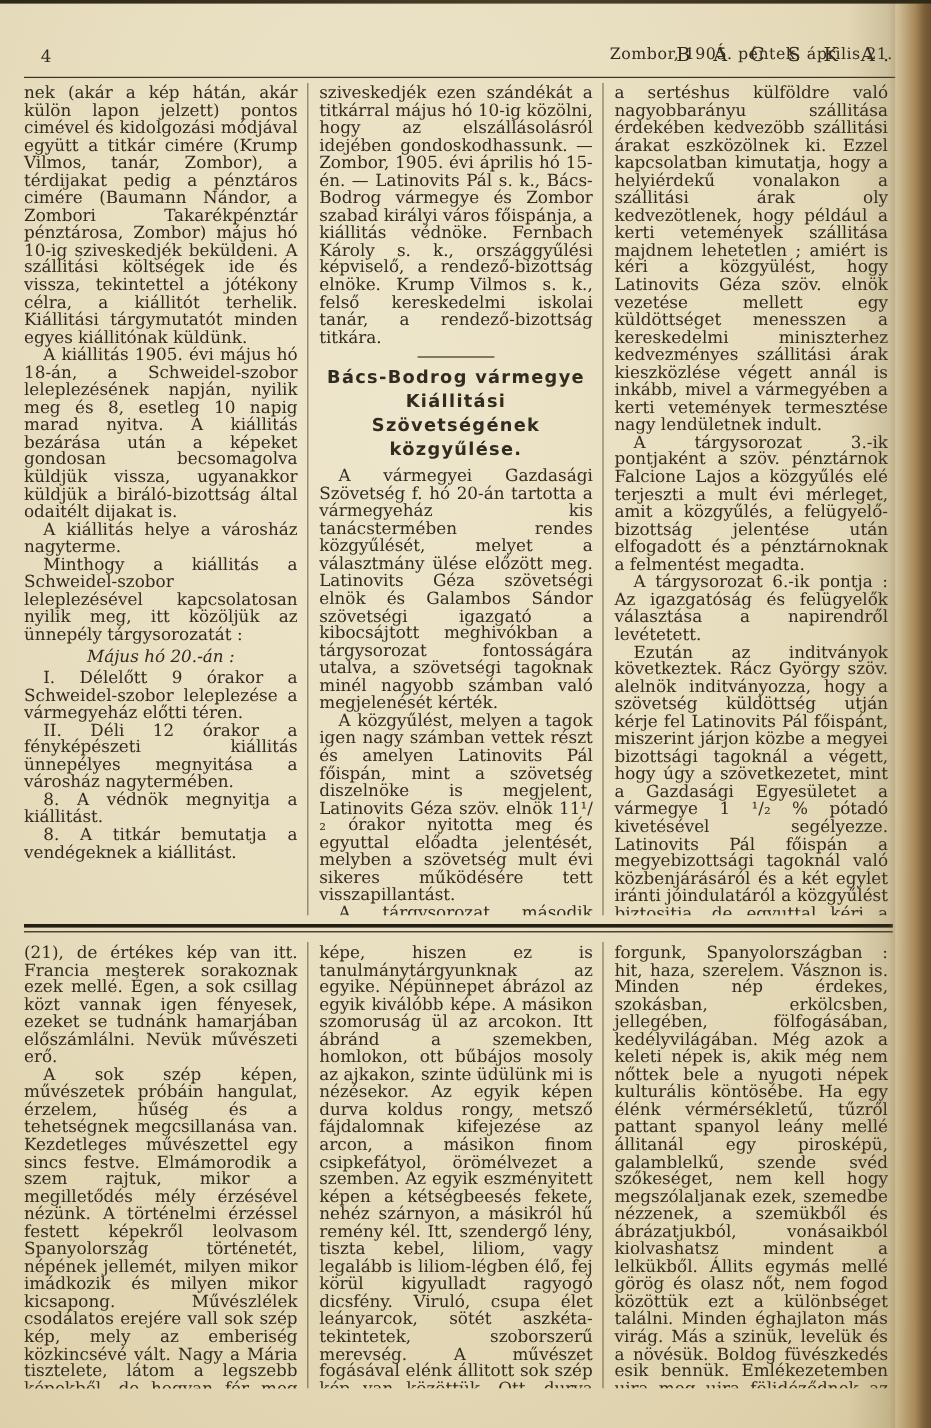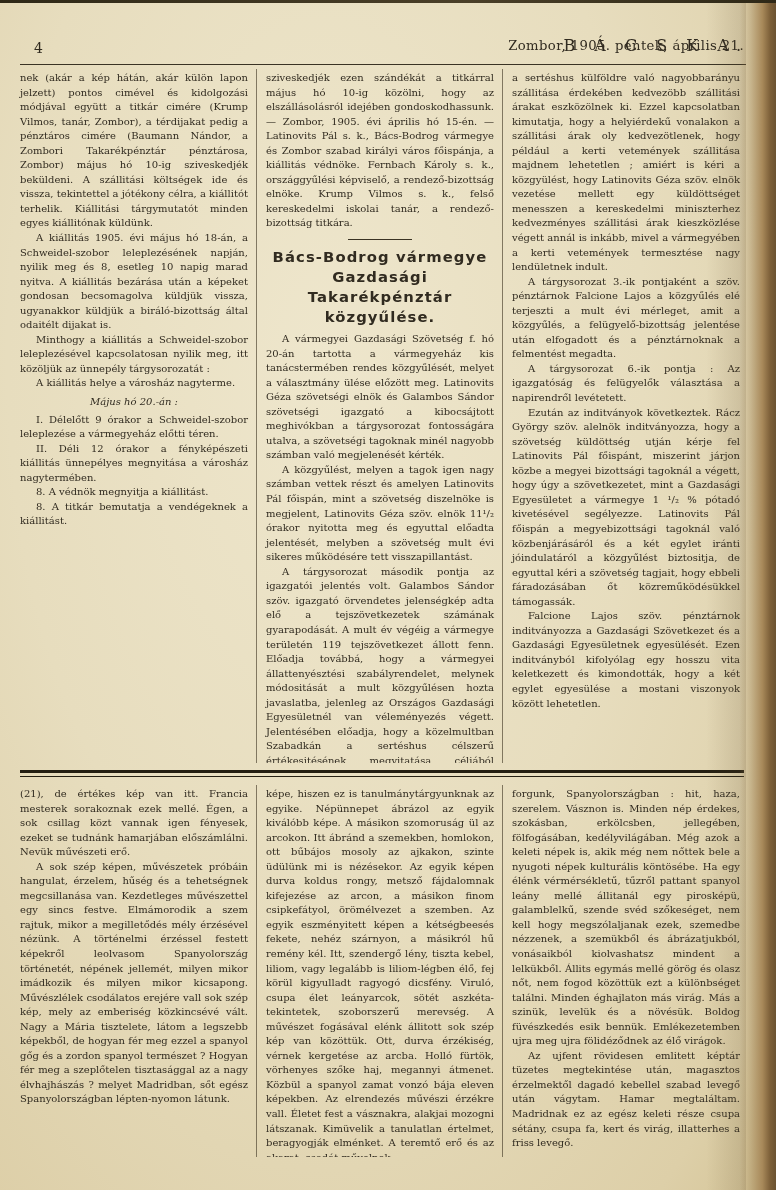--- a/index.html
+++ b/index.html
@@ -17,21 +17,21 @@
   header{position:relative;height:26px;margin-top:36px;font-size:13.5px;}
   .page-number{position:absolute;left:16px;top:4px;font-size:14px;}
   .masthead{position:absolute;left:0;right:0;top:0;text-align:right;font-size:16px;letter-spacing:7px;}
   .dateline{position:absolute;right:4px;top:2px;font-size:13.2px;letter-spacing:.4px;}
   .header-rule{height:0;border-top:1.6px solid #3a3324;margin:2px 2px 0 2px;}
   .cols{display:flex;align-items:stretch;margin-top:4px;}
   .cols.top{height:694px;overflow:hidden;}
   .cols.bottom{height:372px;overflow:hidden;justify-content:center;}
   .col{flex:1 1 0;padding:2px 8px 0 9px;overflow:hidden;border-left:1px solid rgba(58,48,30,.6);}
   .col:first-child{border-left:none;padding-left:2px;}
-  .col p{margin:0;font-size:10px;line-height:14.55px;text-align:justify;text-indent:16px;
+  .col p{margin:0;font-size:14px;line-height:14.55px;text-align:justify;text-indent:16px;
     overflow-wrap:break-word;hyphens:auto;-webkit-hyphens:auto;}
   .col p.noindent{text-indent:0;}
   .col p.subhead{font-style:italic;text-align:center;text-indent:0;margin:4px 0 3px 0;}
   .col p.heading{font-family:"DejaVu Sans","Liberation Sans",sans-serif;font-weight:bold;
     font-size:14.8px;line-height:20px;text-align:center;text-indent:0;letter-spacing:1.1px;margin:6px 0 5px 0;}
   .pdivider{width:64px;margin:8px auto 7px auto;border-top:1px solid #3a3324;}
   .section-rule{height:3px;border-top:3.2px solid #241f12;border-bottom:1px solid #241f12;
     margin:7px 4px 8px 2px;background:transparent;}
 </style>
 </head>
@@ -43,32 +43,32 @@
       <span class="page-number">4</span>
       <span class="masthead">B Á C S K A.</span>
       <span class="dateline">Zombor, 1905. péntek, április 21.</span>
     </header>
     <div class="header-rule"></div>
 
     <section class="cols top" id="top-section">
         <div class="col">
           <p class="noindent">nek (akár a kép hátán, akár külön lapon jelzett) pontos cimével és kidolgozási módjával együtt a titkár cimére (Krump Vilmos, tanár, Zombor), a térdijakat pedig a pénztáros cimére (Baumann Nándor, a Zombori Takarékpénztár pénztárosa, Zombor) május hó 10-ig sziveskedjék beküldeni. A szállitási költségek ide és vissza, tekintettel a jótékony célra, a kiállitót terhelik. Kiállitási tárgymutatót minden egyes kiállitónak küldünk.</p>
           <p class="">A kiállitás 1905. évi május hó 18-án, a Schweidel-szobor leleplezésének napján, nyilik meg és 8, esetleg 10 napig marad nyitva. A kiállitás bezárása után a képeket gondosan becsomagolva küldjük vissza, ugyanakkor küldjük a biráló-bizottság által odaitélt dijakat is.</p>
+          <p class="">A kiállitás helye a városház nagyterme.</p>
           <p class="">Minthogy a kiállitás a Schweidel-szobor leleplezésével kapcsolatosan nyilik meg, itt közöljük az ünnepély tárgysorozatát :</p>
-          <p class="">A kiállitás helye a városház nagyterme.</p>
           <p class="subhead">Május hó 20.-án :</p>
           <p class="">I. Délelőtt 9 órakor a Schweidel-szobor leleplezése a vármegyeház előtti téren.</p>
           <p class="">II. Déli 12 órakor a fényképészeti kiállitás ünnepélyes megnyitása a városház nagytermében.</p>
           <p class="">8. A védnök megnyitja a kiállitást.</p>
           <p class="">8. A titkár bemutatja a vendégeknek a kiállitást.</p>
         </div>
         <div class="col">
           <p class="noindent">sziveskedjék ezen szándékát a titkárral május hó 10-ig közölni, hogy az elszállásolásról idejében gondoskodhassunk. — Zombor, 1905. évi április hó 15-én. — Latinovits Pál s. k., Bács-Bodrog vármegye és Zombor szabad királyi város főispánja, a kiállitás védnöke. Fernbach Károly s. k., országgyűlési képviselő, a rendező-bizottság elnöke. Krump Vilmos s. k., felső kereskedelmi iskolai tanár, a rendező-bizottság titkára.</p>
           <div class="pdivider"></div>
-          <p class="heading">Bács-Bodrog vármegye Gazdasági Takarékpénztár közgyűlése.</p>
+          <p class="heading">Bács-Bodrog vármegye Kiállitási Szövetségének közgyűlése.</p>
           <p class="">A vármegyei Gazdasági Szövetség f. hó 20-án tartotta a vármegyeház kis tanácstermében rendes közgyűlését, melyet a választmány ülése előzött meg. Latinovits Géza szövetségi elnök és Galambos Sándor szövetségi igazgató a kibocsájtott meghivókban a tárgysorozat fontosságára utalva, a szövetségi tagoknak minél nagyobb számban való megjelenését kérték.</p>
           <p class="">A közgyűlést, melyen a tagok igen nagy számban vettek részt és amelyen Latinovits Pál főispán, mint a szövetség diszelnöke is megjelent, Latinovits Géza szöv. elnök 11¹/₂ órakor nyitotta meg és egyuttal előadta jelentését, melyben a szövetség mult évi sikeres működésére tett visszapillantást.</p>
           <p class="">A tárgysorozat második pontja az igazgatói jelentés volt. Galambos Sándor szöv. igazgató örvendetes jelenségkép adta elő a tejszövetkezetek számának gyarapodását. A mult év végéig a vármegye területén 119 tejszövetkezet állott fenn. Előadja továbbá, hogy a vármegyei állattenyésztési szabályrendelet, melynek módositását a mult közgyűlésen hozta javaslatba, jelenleg az Országos Gazdasági Egyesületnél van véleményezés végett. Jelentésében előadja, hogy a közelmultban Szabadkán a sertéshus célszerű értékesitésének megvitatása céljából értekezlet tartatott és elhatározták, hogy a jövőben</p>
         </div>
         <div class="col">
           <p class="noindent">a sertéshus külföldre való nagyobbarányu szállitása érdekében kedvezöbb szállitási árakat eszközölnek ki. Ezzel kapcsolatban kimutatja, hogy a helyiérdekű vonalakon a szállitási árak oly kedvezötlenek, hogy például a kerti vetemények szállitása majdnem lehetetlen ; amiért is kéri a közgyülést, hogy Latinovits Géza szöv. elnök vezetése mellett egy küldöttséget menesszen a kereskedelmi miniszterhez kedvezményes szállitási árak kieszközlése végett annál is inkább, mivel a vármegyében a kerti vetemények termesztése nagy lendületnek indult.</p>
           <p class="">A tárgysorozat 3.-ik pontjaként a szöv. pénztárnok Falcione Lajos a közgyűlés elé terjeszti a mult évi mérleget, amit a közgyűlés, a felügyelő-bizottság jelentése után elfogadott és a pénztárnoknak a felmentést megadta.</p>
           <p class="">A tárgysorozat 6.-ik pontja : Az igazgatóság és felügyelők választása a napirendről levétetett.</p>
           <p class="">Ezután az inditványok következtek. Rácz György szöv. alelnök inditványozza, hogy a szövetség küldöttség utján kérje fel Latinovits Pál főispánt, miszerint járjon közbe a megyei bizottsági tagoknál a végett, hogy úgy a szövetkezetet, mint a Gazdasági Egyesületet a vármegye 1 ¹/₂ % pótadó kivetésével segélyezze. Latinovits Pál főispán a megyebizottsági tagoknál való közbenjárásáról és a két egylet iránti jóindulatáról a közgyűlést biztositja, de egyuttal kéri a szövetség tagjait, hogy ebbeli fáradozásában őt közreműködésükkel támogassák.</p>
           <p class="">Falcione Lajos szöv. pénztárnok inditványozza a Gazdasági Szövetkezet és a Gazdasági Egyesületnek egyesülését. Ezen inditványból kifolyólag egy hosszu vita keletkezett és kimondották, hogy a két egylet egyesülése a mostani viszonyok között lehetetlen.</p>

